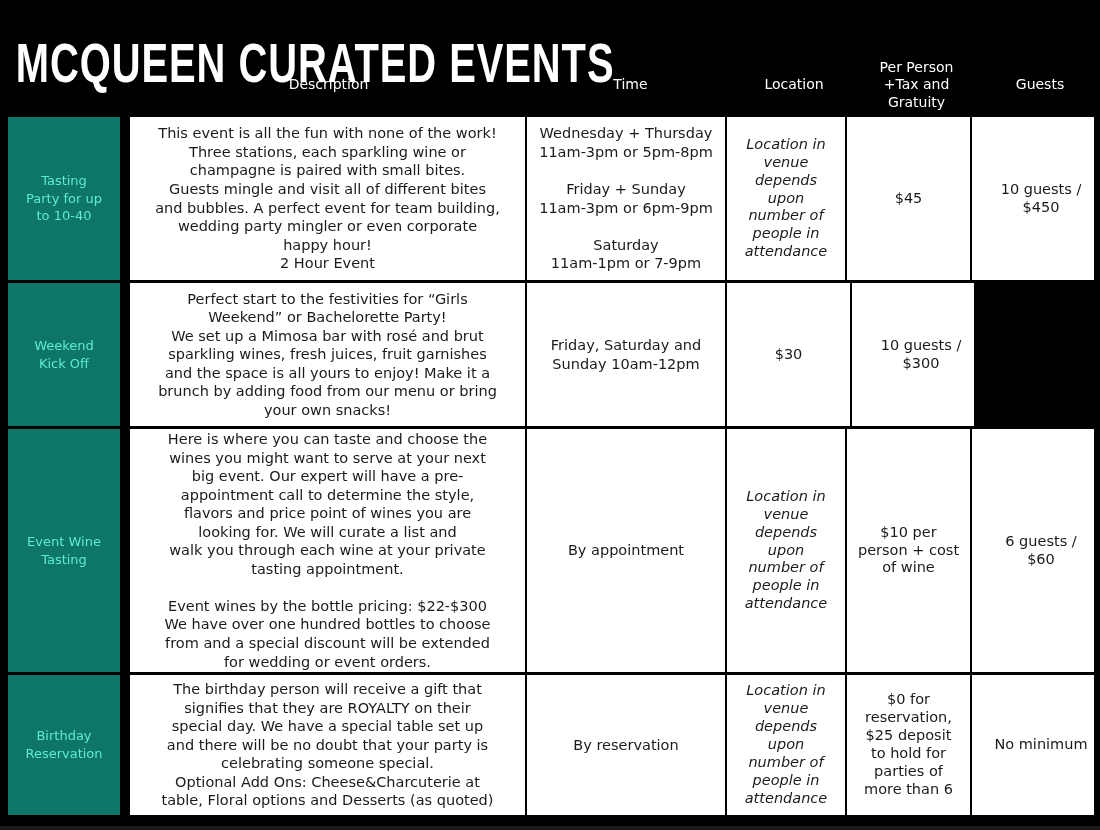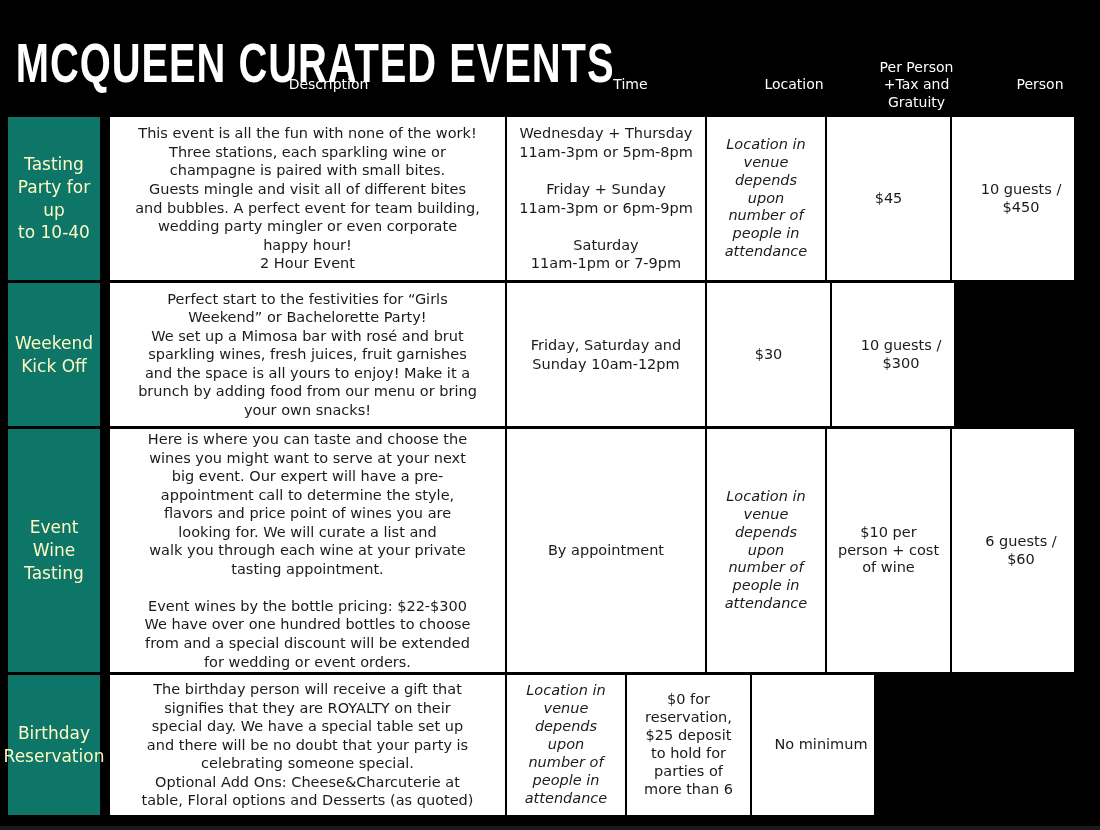--- a/index.html
+++ b/index.html
@@ -39,24 +39,24 @@
   .tbl{
     position:absolute;top:117px;left:8px;
     display:flex;flex-direction:column;gap:3px;
   }
   .row{display:flex;gap:2px;}
   .r1{height:163px;}
   .r2{height:143px;}
   .r3{height:243px;}
   .r4{height:140px;}
   .rowhead{
-    flex:none;width:92px;margin-right:8px;
-    background:#0E7569;color:#fef9c3;
+    flex:none;width:112px;margin-right:8px;
+    background:#0E7569;color:#5eead4;
     display:flex;align-items:center;justify-content:center;
-    text-align:center;font-size:17px;line-height:1.35;
+    text-align:center;font-size:13px;line-height:1.35;
     white-space:pre-line;box-sizing:border-box;padding:2px;
   }
   .cell{
     flex:none;background:#fff;color:#1b1b1b;
     display:flex;align-items:center;justify-content:center;
     text-align:center;white-space:pre-line;
     box-sizing:border-box;padding:2px 4px;
     font-size:14.5px;line-height:1.25;
   }
   .c-desc{width:395px;line-height:1.28;}
@@ -79,21 +79,21 @@
   </div>
 
   <div class="colheads">
     <div class="spacer"></div>
     <div class="ch ch-desc">Description</div>
     <div class="ch ch-time">Time</div>
     <div class="ch ch-loc">Location</div>
     <div class="ch ch-price">Per Person
 +Tax and
 Gratuity</div>
-    <div class="ch ch-min">Person</div>
+    <div class="ch ch-min">Guests</div>
   </div>
 
   <div class="tbl">
 
     <div class="row r1">
       <div class="rowhead">Tasting
 Party for up
 to 10-40</div>
       <div class="cell c-desc">This event is all the fun with none of the work!
 Three stations, each sparkling wine or
@@ -174,20 +174,21 @@
     <div class="row r4">
       <div class="rowhead">Birthday
 Reservation</div>
       <div class="cell c-desc">The birthday person will receive a gift that
 signifies that they are ROYALTY on their
 special day.  We have a special table set up
 and there will be no doubt that your party is
 celebrating someone special.
 Optional Add Ons: Cheese&amp;Charcuterie at
 table, Floral options and Desserts (as quoted)</div>
+      <div class="cell c-time">By reservation</div>
       <div class="cell c-loc">Location in
 venue
 depends
 upon
 number of
 people in
 attendance</div>
       <div class="cell c-price">$0 for
 reservation,
 $25 deposit

